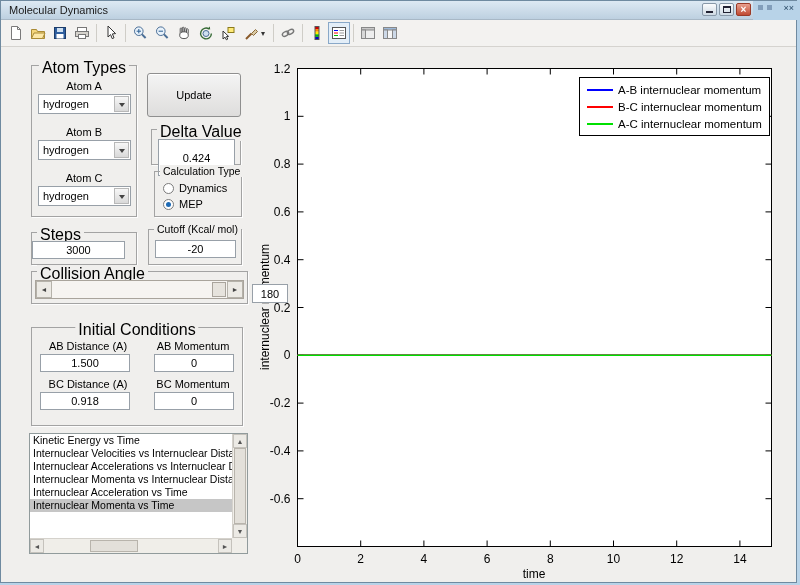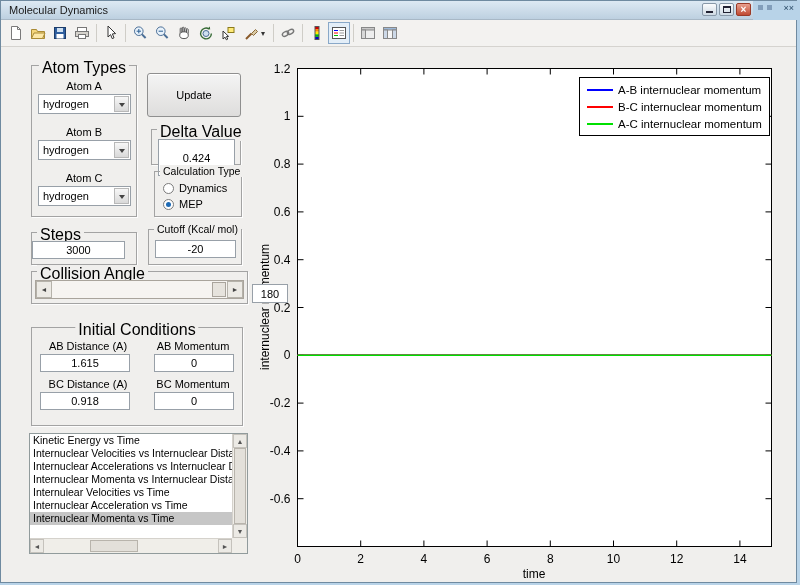--- a/index.html
+++ b/index.html
@@ -407,35 +407,34 @@
         <span class="sl-btn" style="right:0">►</span>
         <span class="sl-thumb" style="right:17px"></span>
       </div>
     </div>
     <div class="edit angle-edit" style="left:251px;top:283px;width:36px;height:19px">180</div>
 
     <div class="panel" style="left:30px;top:326px;width:212px;height:99px">
       <span class="ptitle center">Initial Conditions</span>
       <span class="lbl center" style="left:8px;width:96px;top:12px">AB Distance (A)</span>
       <span class="lbl center" style="left:116px;width:90px;top:12px">AB Momentum</span>
-      <div class="edit" style="left:8px;top:26px;width:90px;height:18px">1.615</div>
+      <div class="edit" style="left:8px;top:26px;width:90px;height:18px">1.500</div>
       <div class="edit" style="left:122px;top:26px;width:80px;height:18px">0</div>
       <span class="lbl center" style="left:8px;width:96px;top:50px">BC Distance (A)</span>
       <span class="lbl center" style="left:116px;width:90px;top:50px">BC Momentum</span>
       <div class="edit" style="left:8px;top:64px;width:90px;height:18px">0.918</div>
       <div class="edit" style="left:122px;top:64px;width:80px;height:18px">0</div>
     </div>
 
     <div class="listbox">
       <div class="lb-items" id="lb-items">
           <div class="lb-item">Kinetic Energy vs Time</div>
           <div class="lb-item">Internuclear Velocities vs Internuclear Distance</div>
           <div class="lb-item">Internuclear Accelerations vs Internuclear Distance</div>
           <div class="lb-item">Internuclear Momenta vs Internuclear Distance</div>
-          <div class="lb-item">Internulear Velocities vs Time</div>
           <div class="lb-item">Internuclear Acceleration vs Time</div>
           <div class="lb-item sel">Internuclear Momenta vs Time</div>
         </div>
       <div class="vscroll">
         <span class="sb-btn vs-up">▲</span>
         <span class="vs-thumb"></span>
         <span class="sb-btn vs-down">▼</span>
       </div>
       <div class="hscroll">
         <span class="sb-btn hs-left">◄</span>

